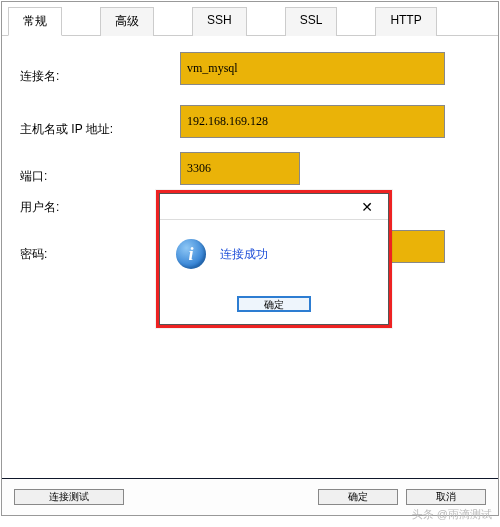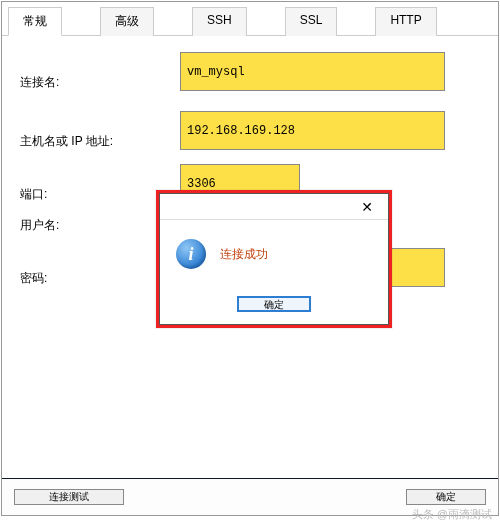--- a/index.html
+++ b/index.html
@@ -53,26 +53,26 @@
       align-items: flex-end;
       margin-bottom: 14px;
     }
     .form-row.gap { margin-top: 20px; }
     .form-label {
       width: 160px;
       color: #000;
     }
     .form-input {
       width: 265px;
-      height: 39px;
+      height: 33px;
       border: 1px solid #888;
       padding: 2px 6px;
-      font-family: Liberation Mono, monospace;
+      font-family: Liberation Serif, serif;
       font-size: 12px;
-      background: #fde047;
+      background: #eab308;
     }
     .footer {
       border-top: 1px solid #0f172a;
       padding: 10px 12px;
       display: flex;
       justify-content: space-between;
       align-items: center;
       background: #fdfdfd;
     }
     .btn {
@@ -139,21 +139,21 @@
       display: flex;
       align-items: center;
       justify-content: center;
       color: #fff;
       font-family: Georgia, serif;
       font-style: italic;
       font-weight: bold;
       font-size: 18px;
       box-shadow: inset -2px -2px 3px rgba(0,0,0,.2);
     }
-    .dialog-msg { font-size: 12px; color: #c2410c; }
+    .dialog-msg { font-size: 12px; color: #1d4ed8; }
     .dialog-footer {
       display: flex;
       justify-content: center;
       padding: 8px 0 12px 0;
     }
     .dialog-footer .btn {
       min-width: 74px;
       border: 2px solid #2d7dd2;
       background: #eef5fc;
     }
@@ -199,20 +199,21 @@
       <input class="form-input" type="text" value="•••••••" style="">
     </div>
   </div>
 
   <div class="footer">
     <div class="footer-left">
       <button class="btn">连接测试</button>
     </div>
     <div class="footer-right">
       <button class="btn">确定</button>
+      <button class="btn">取消</button>
     </div>
   </div>
 </div>
 
 <div class="dialog-wrap">
   <div class="dialog">
     <div class="dialog-titlebar">
       <div class="close-btn">✕</div>
     </div>
     <div class="dialog-body">

